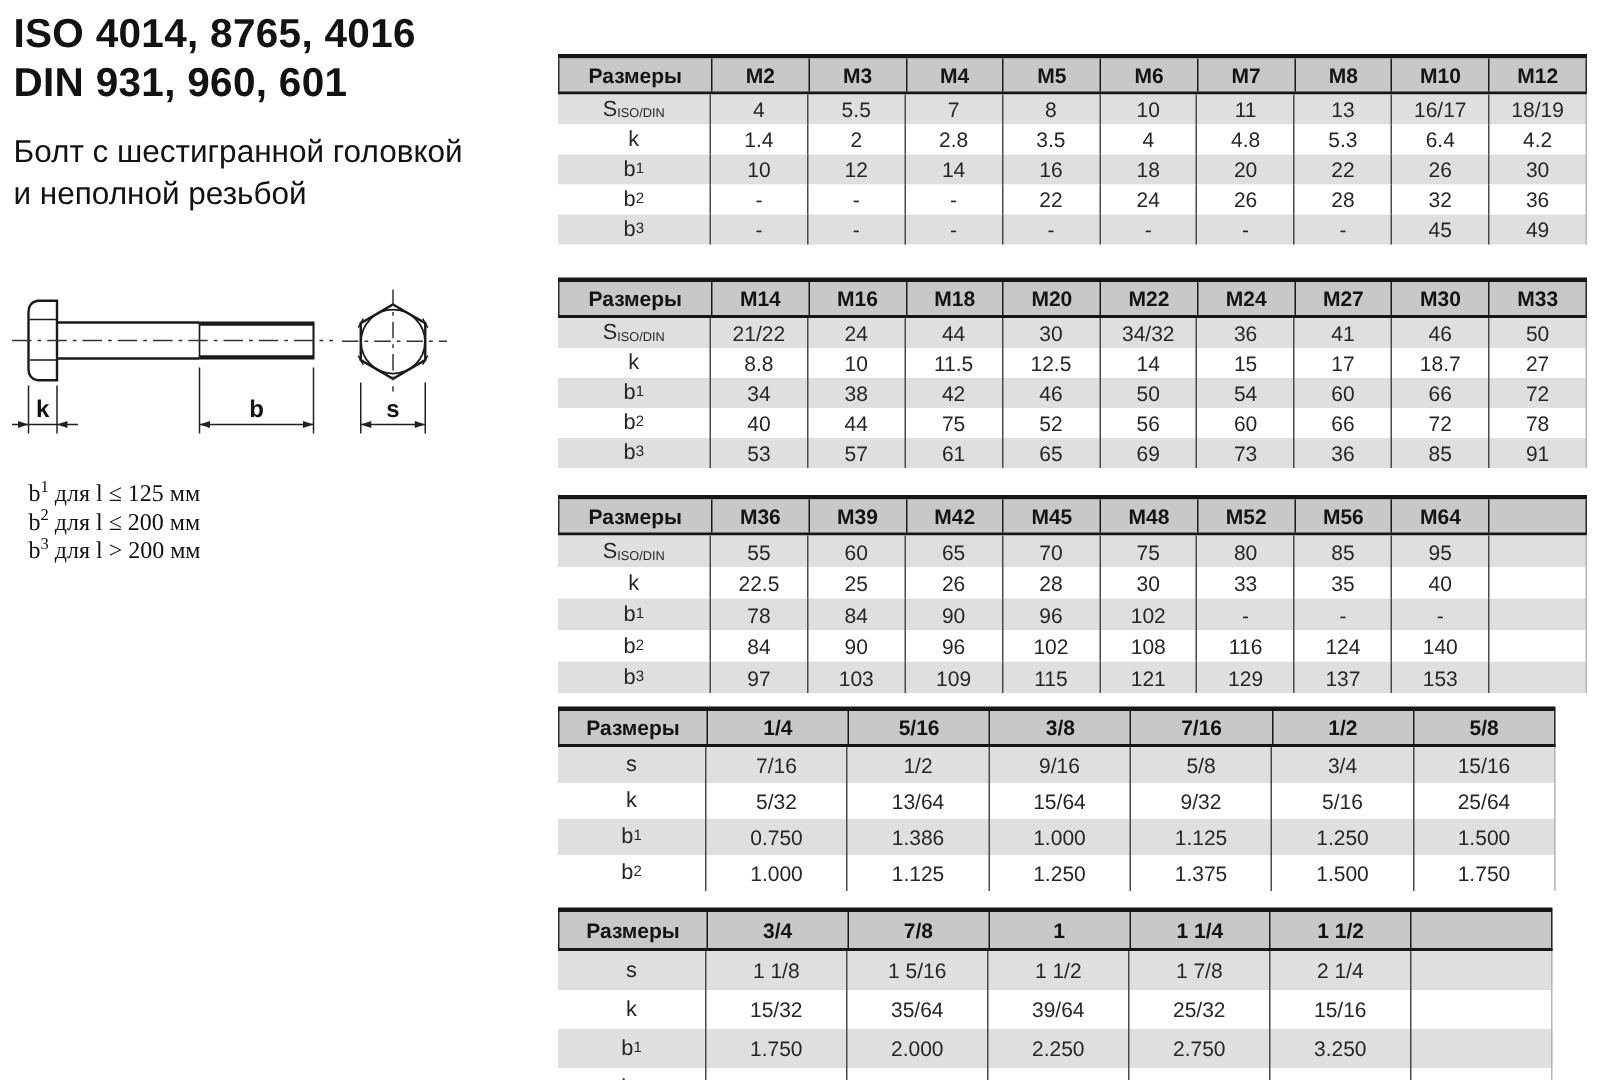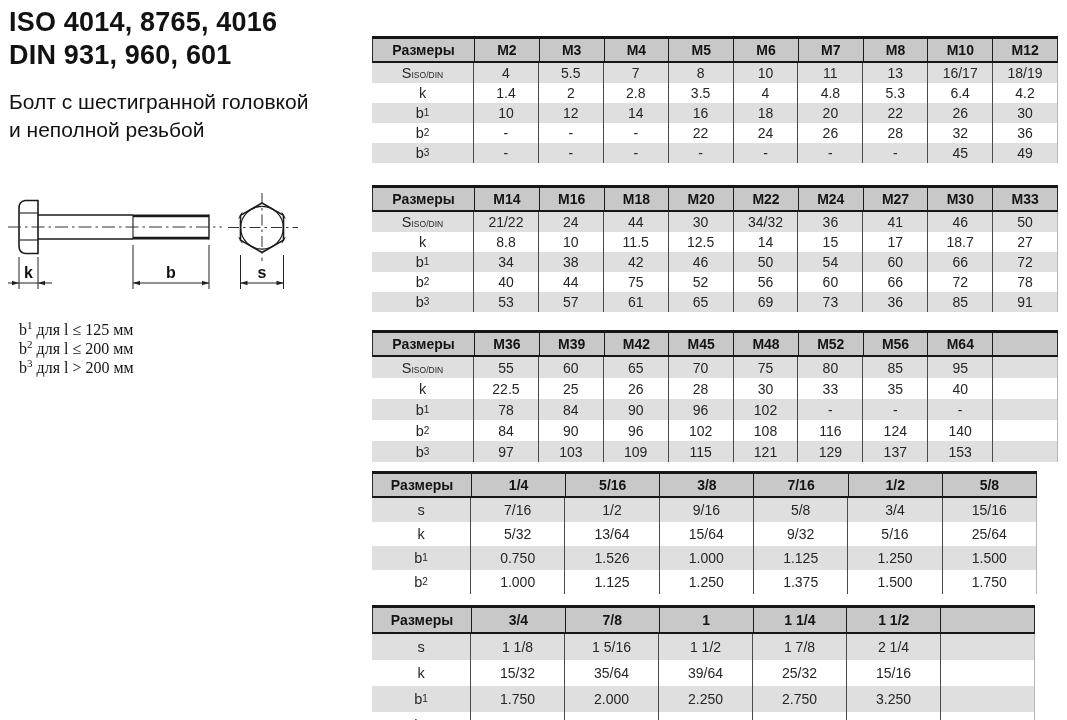--- a/index.html
+++ b/index.html
@@ -446,21 +446,21 @@
         <div class="cell vcell">9/32</div>
         <div class="cell vcell">5/16</div>
         <div class="cell vcell">25/64</div>
       </div>
       <div class="trow shade" style="grid-template-columns: 98px repeat(6, 1fr);">
         <div class="cell lcell">
           <span>b</span>
           <sup>1</sup>
         </div>
         <div class="cell vcell">0.750</div>
-        <div class="cell vcell">1.526</div>
+        <div class="cell vcell">1.386</div>
         <div class="cell vcell">1.000</div>
         <div class="cell vcell">1.125</div>
         <div class="cell vcell">1.250</div>
         <div class="cell vcell">1.500</div>
       </div>
       <div class="trow plain" style="grid-template-columns: 98px repeat(6, 1fr);">
         <div class="cell lcell">
           <span>b</span>
           <sup>2</sup>
         </div>

